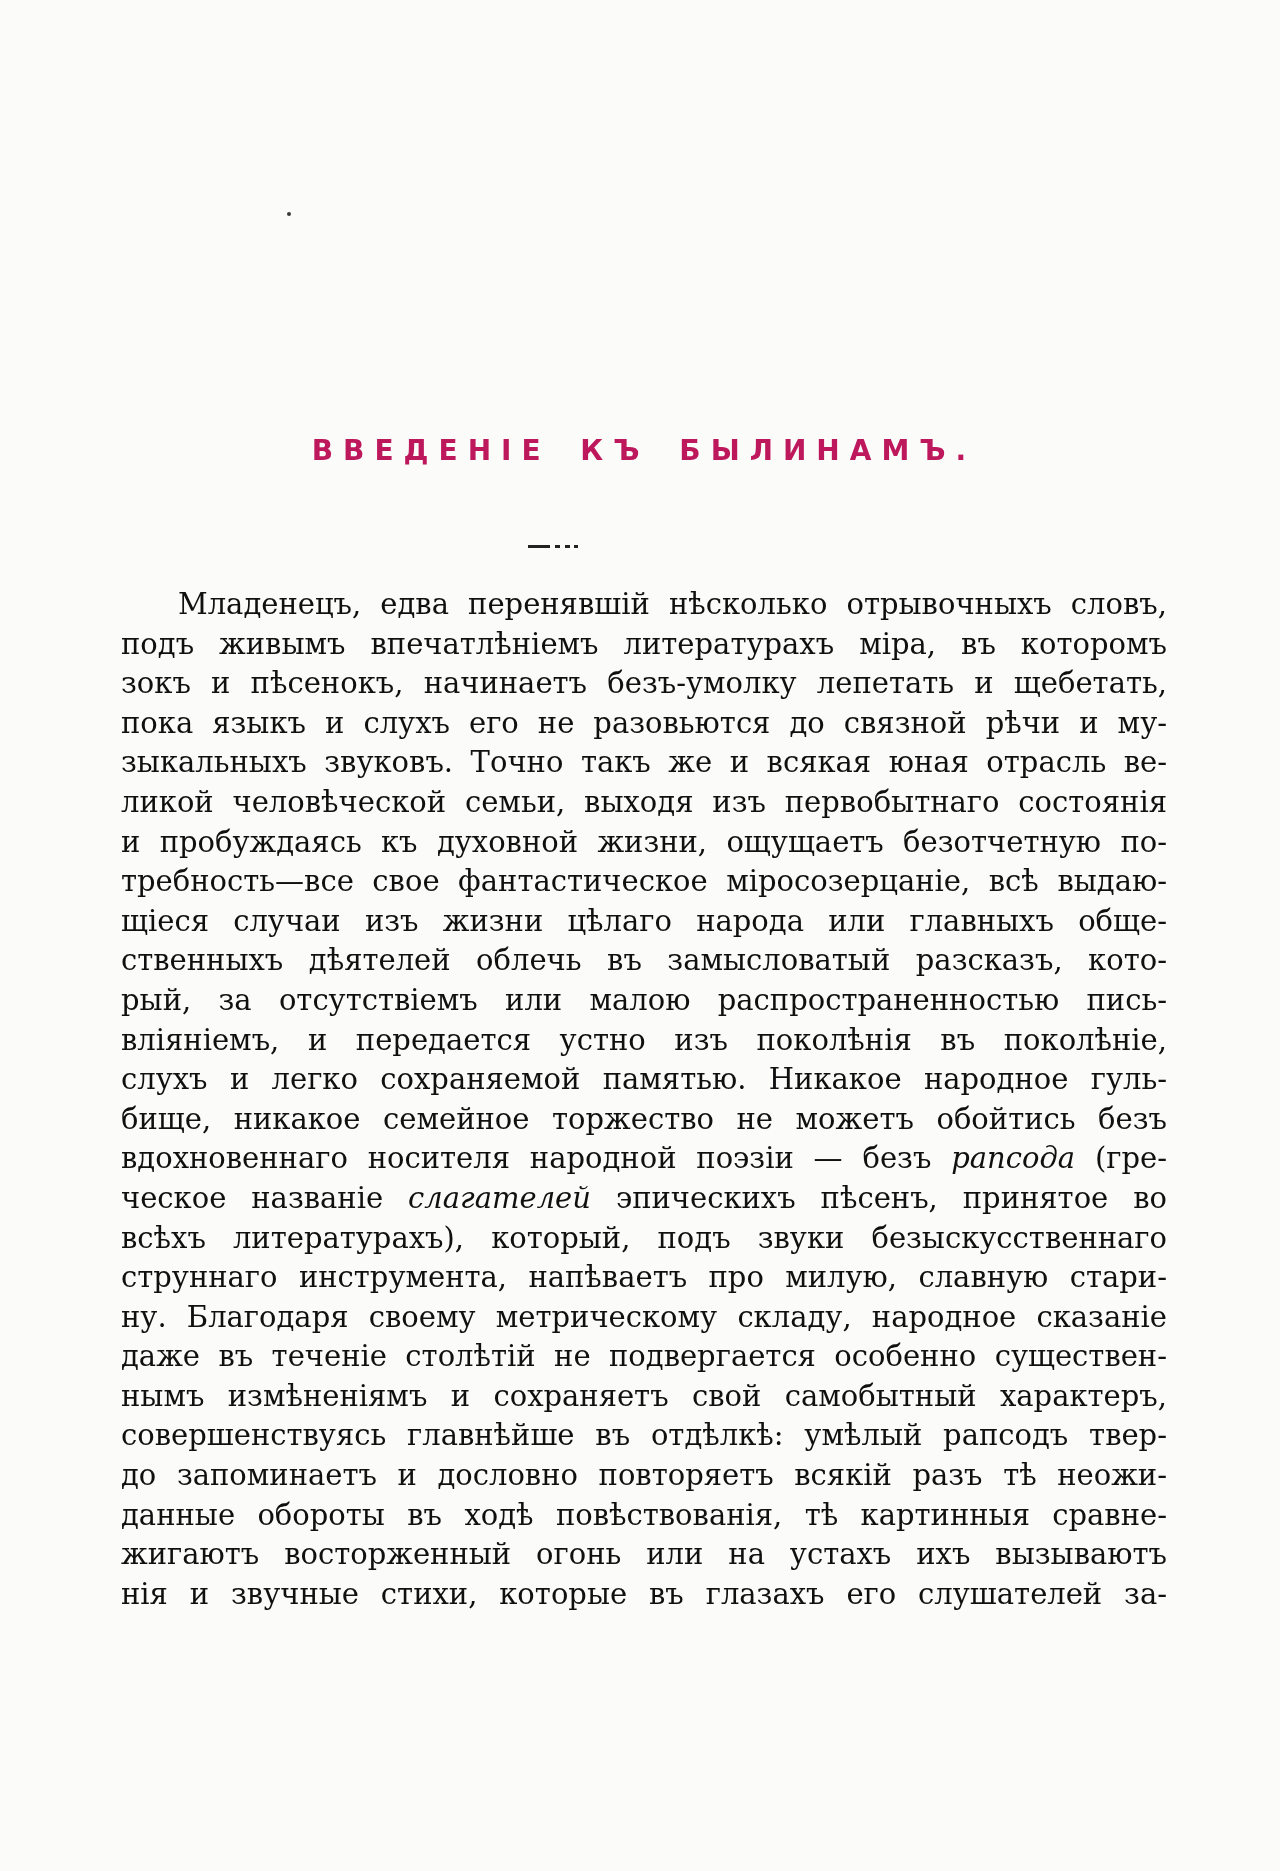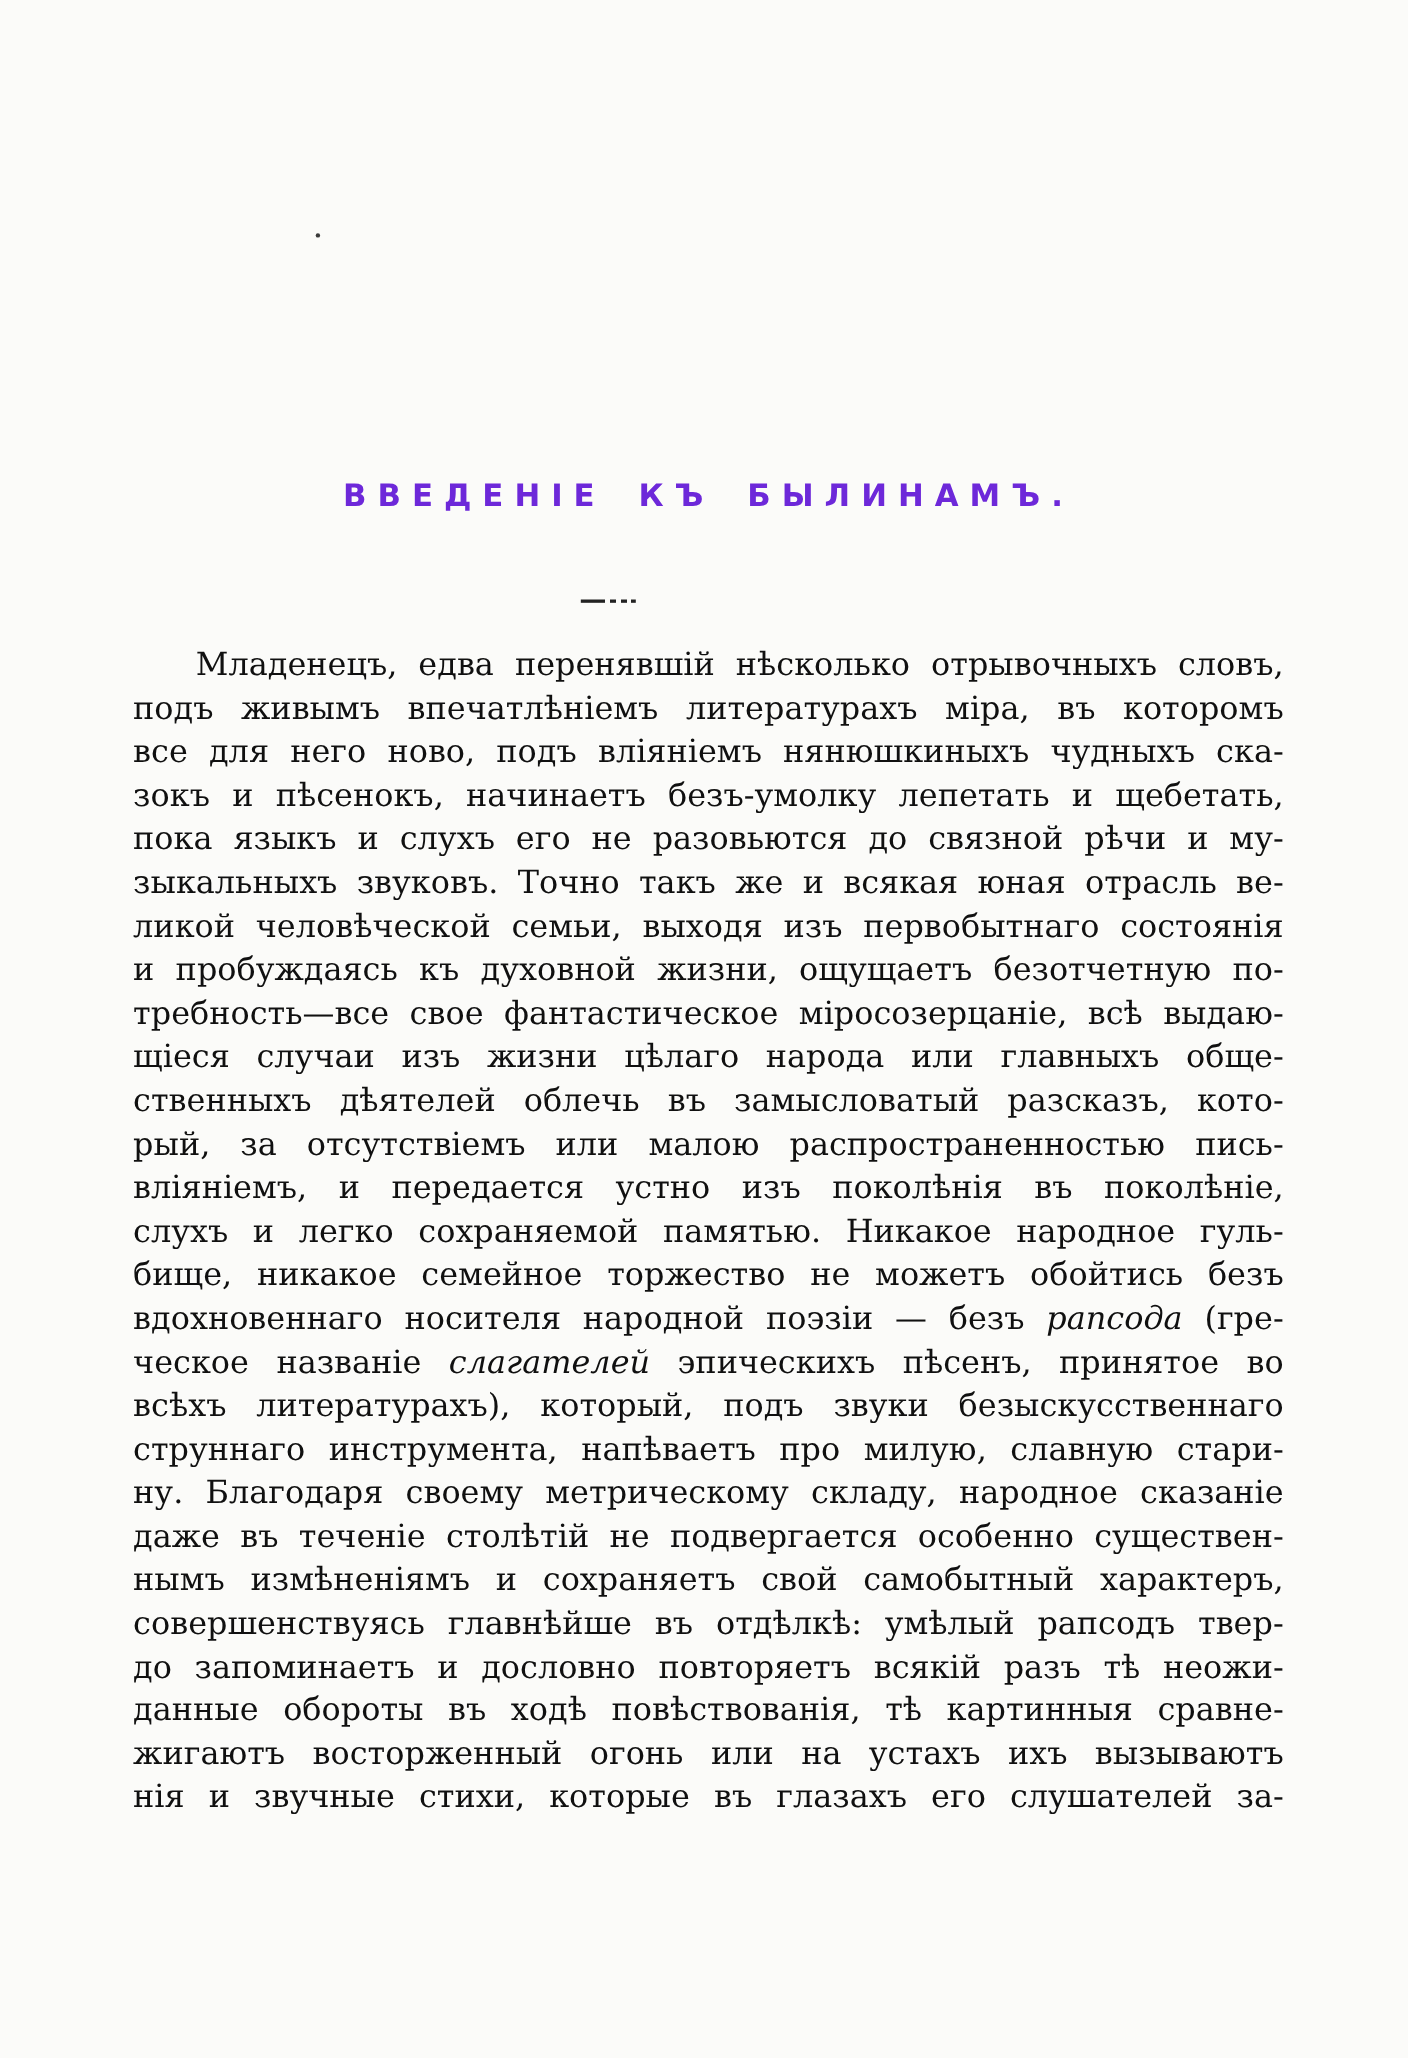--- a/index.html
+++ b/index.html
@@ -31,21 +31,21 @@
     left: 121px;
     top: 434px;
     width: 1046px;
     margin: 0;
     text-align: center;
     font-family: "DejaVu Sans", sans-serif;
     font-weight: 700;
     font-size: 28px;
     letter-spacing: 10px;
     word-spacing: 10px;
-    color: #6d28d9;
+    color: #be185d;
     white-space: nowrap;
   }
   .ornament {
     position: absolute;
     left: 528px;
     top: 545px;
     width: 50px;
     height: 3px;
     background: linear-gradient(to right,
       #222 0 22px, transparent 22px 27px,
@@ -80,21 +80,20 @@
 </head>
 <body>
 
 <div class="page">
   <div class="speck"></div>
   <h1 class="title">ВВЕДЕНІЕ КЪ БЫЛИНАМЪ.</h1>
   <div class="ornament"></div>
   <div class="text-block">
       <div class="line indent">Младенецъ, едва перенявшій нѣсколько отрывочныхъ словъ,</div>
       <div class="line">подъ живымъ впечатлѣніемъ литературахъ міра, въ которомъ</div>
-      <div class="line">все для него ново, подъ вліяніемъ нянюшкиныхъ чудныхъ ска-</div>
       <div class="line">зокъ и пѣсенокъ, начинаетъ безъ-умолку лепетать и щебетать,</div>
       <div class="line">пока языкъ и слухъ его не разовьются до связной рѣчи и му-</div>
       <div class="line">зыкальныхъ звуковъ. Точно такъ же и всякая юная отрасль ве-</div>
       <div class="line">ликой человѣческой семьи, выходя изъ первобытнаго состоянія</div>
       <div class="line">и пробуждаясь къ духовной жизни, ощущаетъ безотчетную по-</div>
       <div class="line">требность—все свое фантастическое міросозерцаніе, всѣ выдаю-</div>
       <div class="line">щіеся случаи изъ жизни цѣлаго народа или главныхъ обще-</div>
       <div class="line">ственныхъ дѣятелей облечь въ замысловатый разсказъ, кото-</div>
       <div class="line">рый, за отсутствіемъ или малою распространенностью пись-</div>
       <div class="line">вліяніемъ, и передается устно изъ поколѣнія въ поколѣніе,</div>

